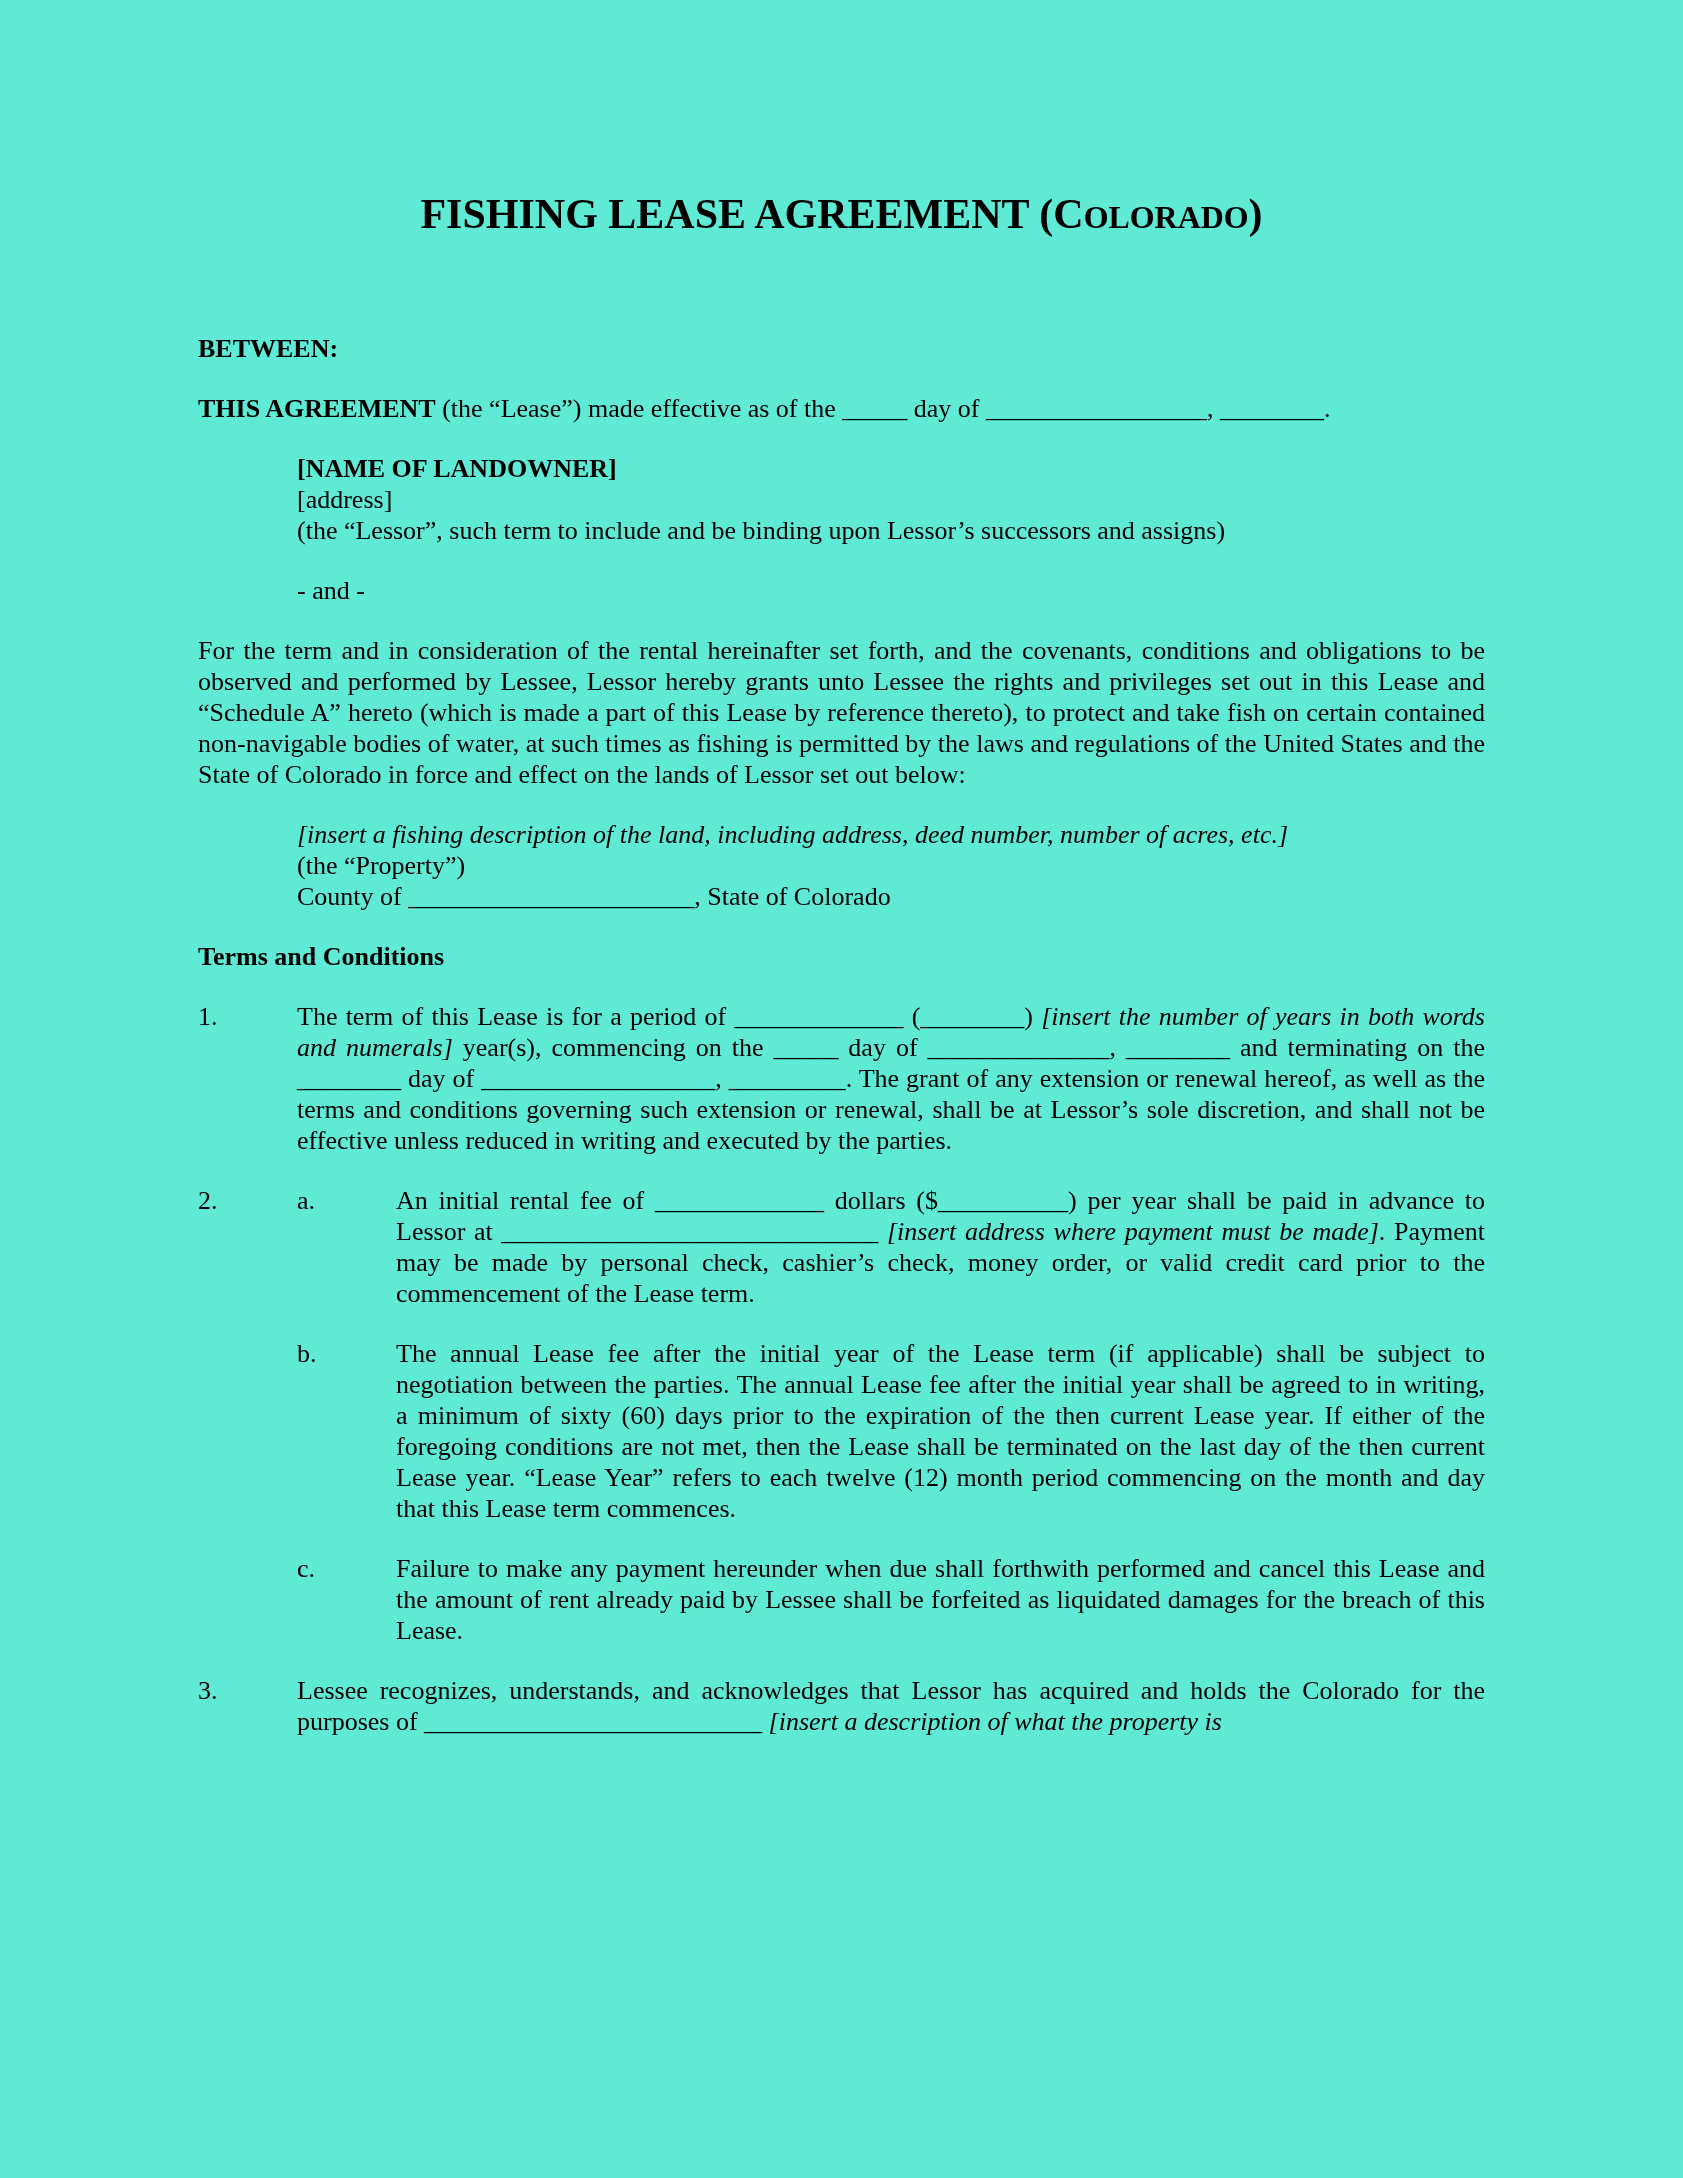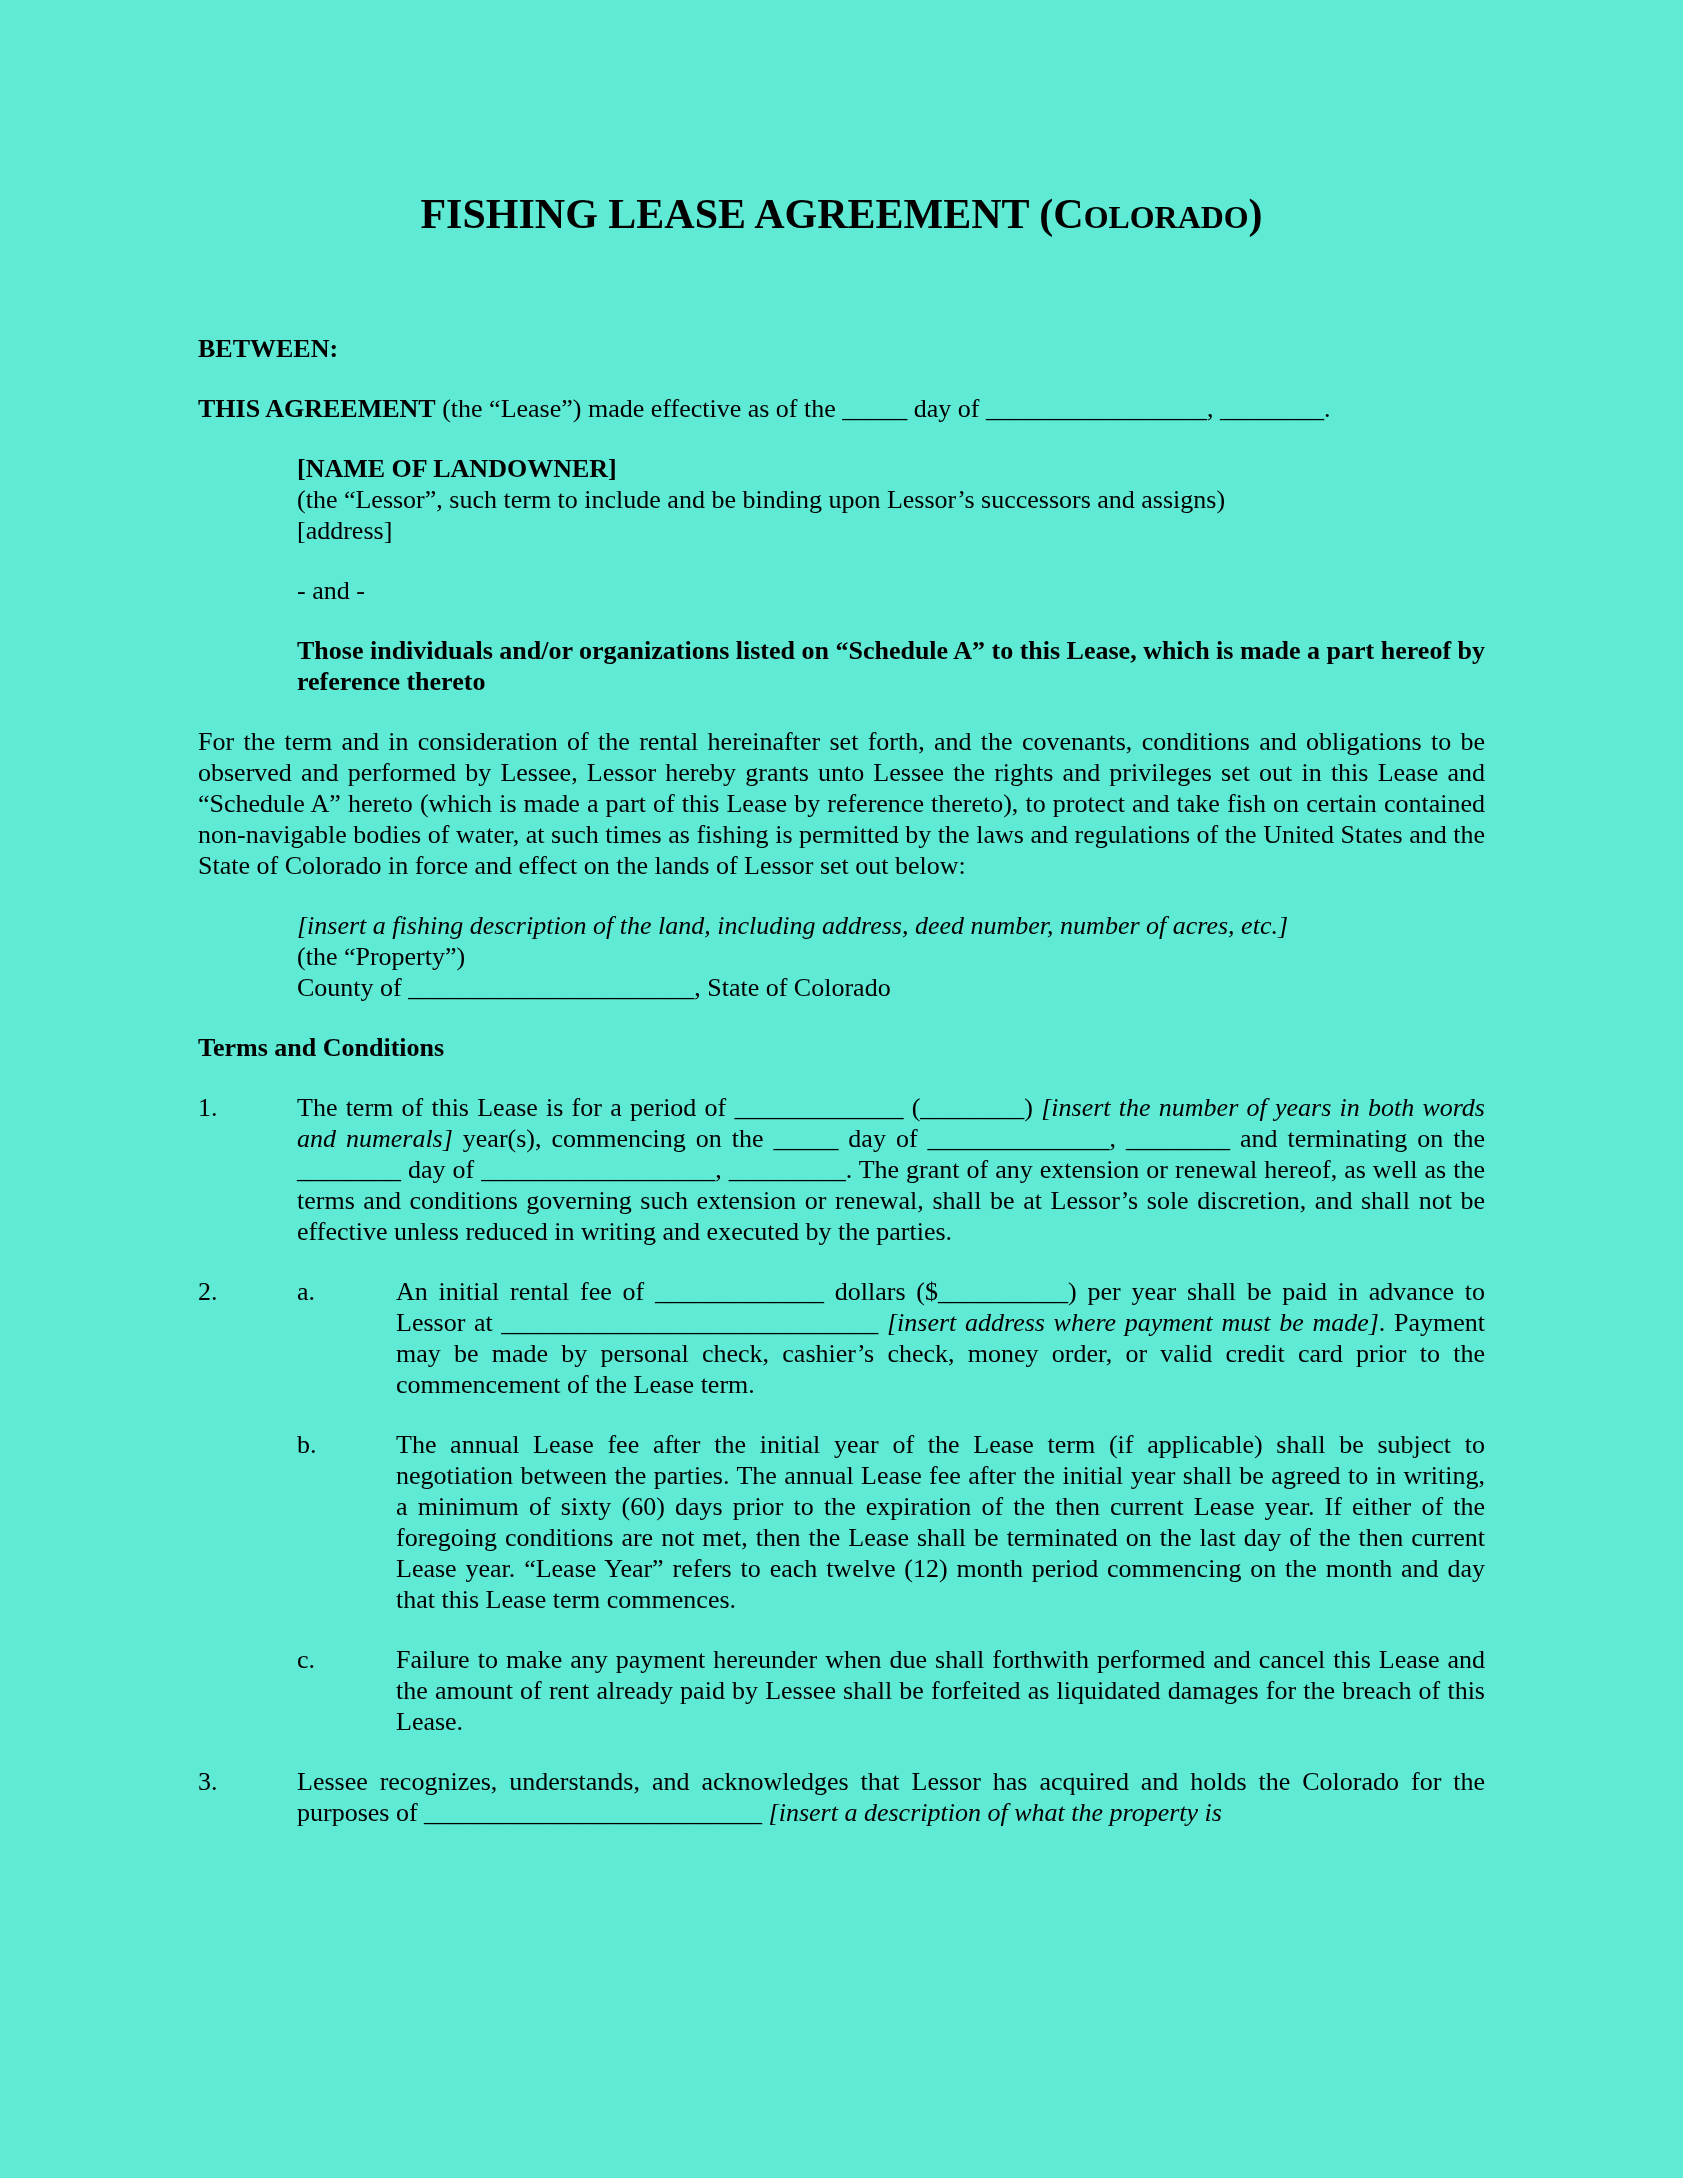--- a/index.html
+++ b/index.html
@@ -39,28 +39,27 @@
 <div class="page">
 
   <h1 class="title"><span>FISHING LEASE AGREEMENT (C</span><span style="font-size: 0.76em;">OLORADO</span><span>)</span></h1>
 
   <p class="para bold">BETWEEN:</p>
 
   <p class="para justify"><span style="font-weight: bold;">THIS AGREEMENT</span><span> (the “Lease”) made effective as of the _____ day of _________________, ________.</span></p>
 
   <div class="indent1 block">
     <p class="bold">[NAME OF LANDOWNER]</p>
+    <p>[address]</p>
     <p>(the “Lessor”, such term to include and be binding upon Lessor’s successors and assigns)</p>
-    <p>[address]</p>
   </div>
 
   <p class="indent1 block">- and -</p>
 
   <div class="indent1 block">
-    <p class="bold justify">Those individuals and/or organizations listed on “Schedule A” to this Lease, which is made a part hereof by reference thereto</p>
   </div>
 
   <p class="para justify">For the term and in consideration of the rental hereinafter set forth, and the covenants, conditions and obligations to be observed and performed by Lessee, Lessor hereby grants unto Lessee the rights and privileges set out in this Lease and “Schedule A” hereto (which is made a part of this Lease by reference thereto), to protect and take fish on certain contained non-navigable bodies of water, at such times as fishing is permitted by the laws and regulations of the United States and the State of Colorado in force and effect on the lands of Lessor set out below:</p>
 
   <div class="indent1 block">
     <p class="italic">[insert a fishing description of the land, including address, deed number, number of acres, etc.]</p>
     <p>(the “Property”)</p>
     <p>County of ______________________, State of Colorado</p>
   </div>
 

